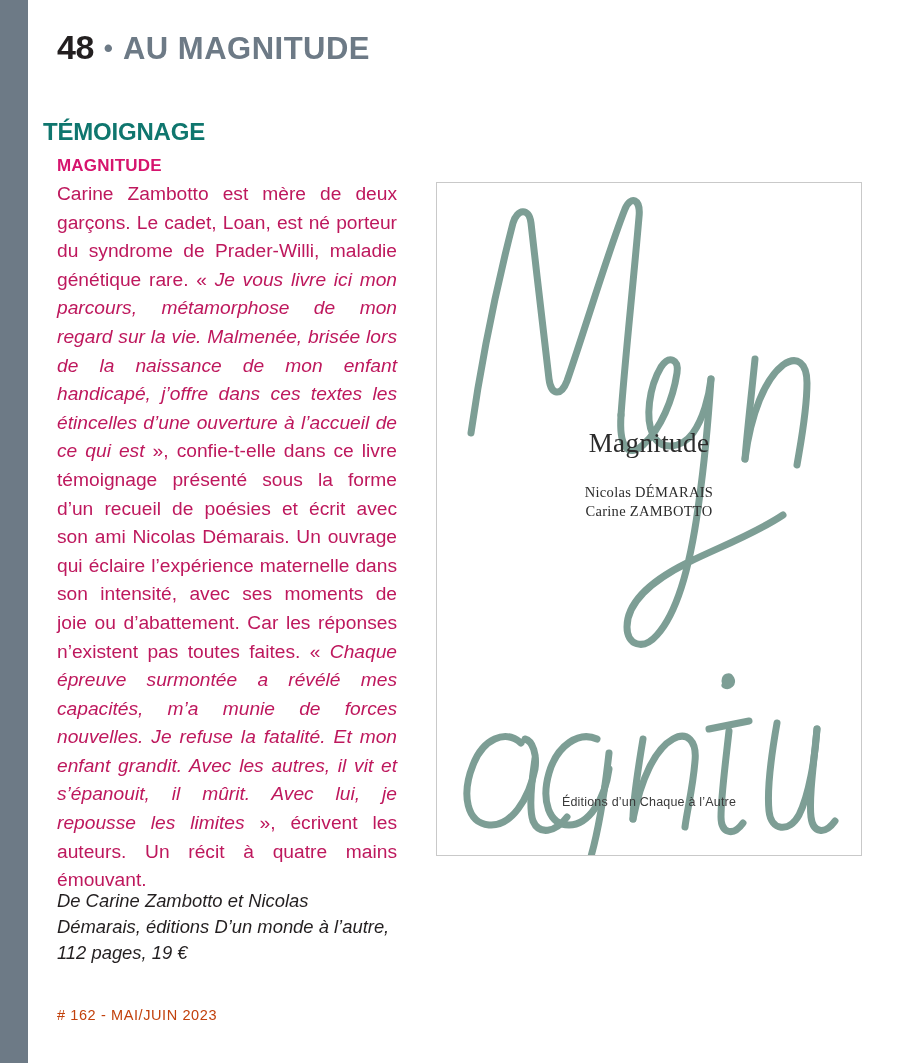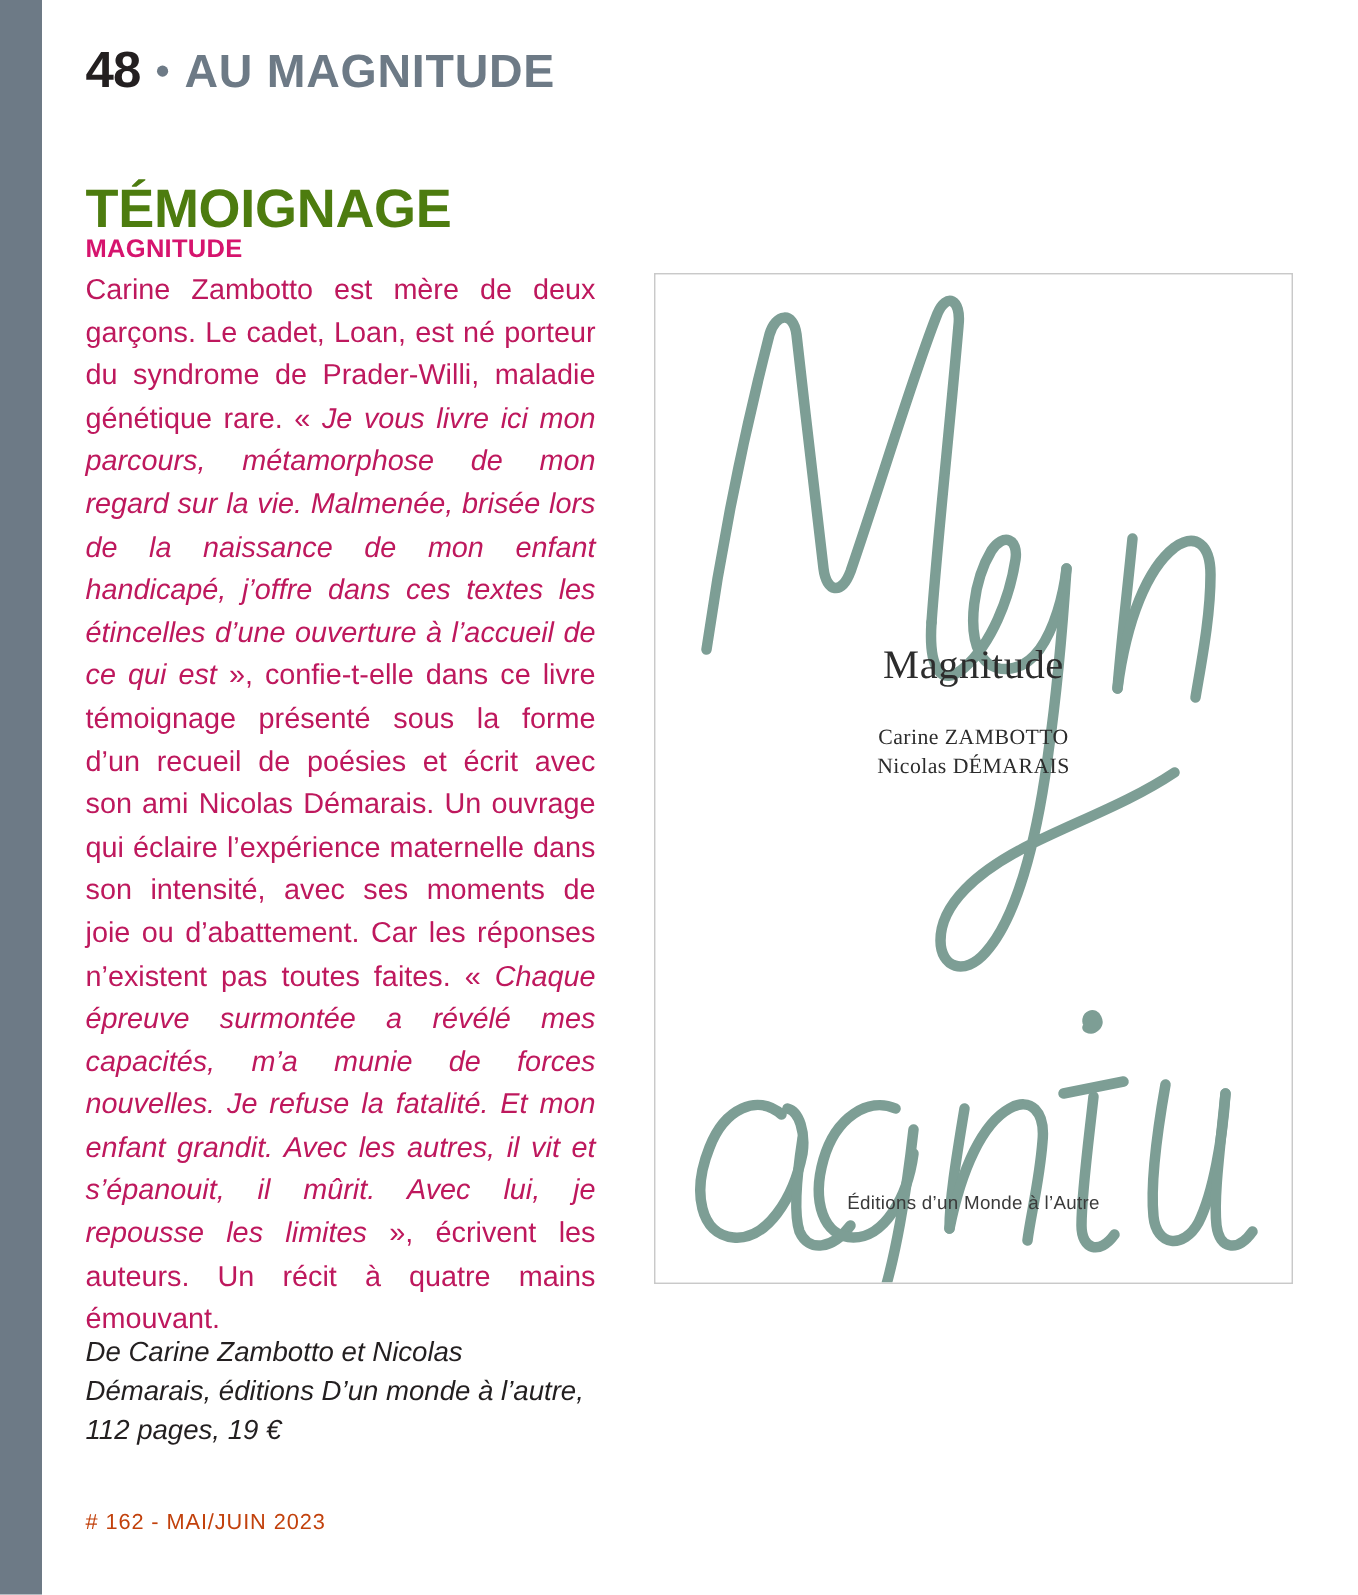--- a/index.html
+++ b/index.html
@@ -57,26 +57,26 @@
     font-family: "Liberation Sans", sans-serif;
     font-weight: bold;
     font-size: 31px;
     color: #6d7a86;
     letter-spacing: 0.5px;
   }
 
   
   .article-title {
     position: absolute;
-    left: 57px;
+    left: 43px;
     top: 118px;
     font-weight: bold;
-    font-size: 36px;
+    font-size: 24px;
     letter-spacing: -0.2px;
-    color: #4d7c0f;
+    color: #0f766e;
   }
   .article-subtitle {
     position: absolute;
     left: 57px;
     top: 156px;
     font-weight: bold;
     font-size: 17px;
     letter-spacing: 0.2px;
     color: #d6146e;
   }
@@ -219,19 +219,19 @@
         <path d="M196 636 C 204 596, 218 566, 236 556 C 250 548, 260 558, 258 578 C 256 604, 250 628, 248 644"></path>
         <path d="M292 548 C 288 584, 284 614, 284 634 C 284 650, 296 654, 306 640"></path>
         <path d="M272 546 L 312 538"></path>
         <path d="M288 498 C 288 494, 292 492, 294 496 C 296 500, 292 504, 288 502"></path>
         <path d="M340 540 C 334 574, 330 608, 332 628 C 334 648, 352 650, 362 632 C 372 612, 378 576, 380 546"></path>
         <path d="M380 546 C 376 586, 372 616, 374 634 C 376 650, 388 652, 398 638"></path>
       </g>
     </svg>
     <div class="cover-title">Magnitude</div>
     <div class="cover-authors">
+      <div>Nicolas DÉMARAIS</div>
       <div>Carine ZAMBOTTO</div>
-      <div>Nicolas DÉMARAIS</div>
     </div>
-    <div class="cover-publisher">Éditions d’un Monde à l’Autre</div>
+    <div class="cover-publisher">Éditions d’un Chaque à l’Autre</div>
   </div>
 
 </div>
 
 </body></html>

